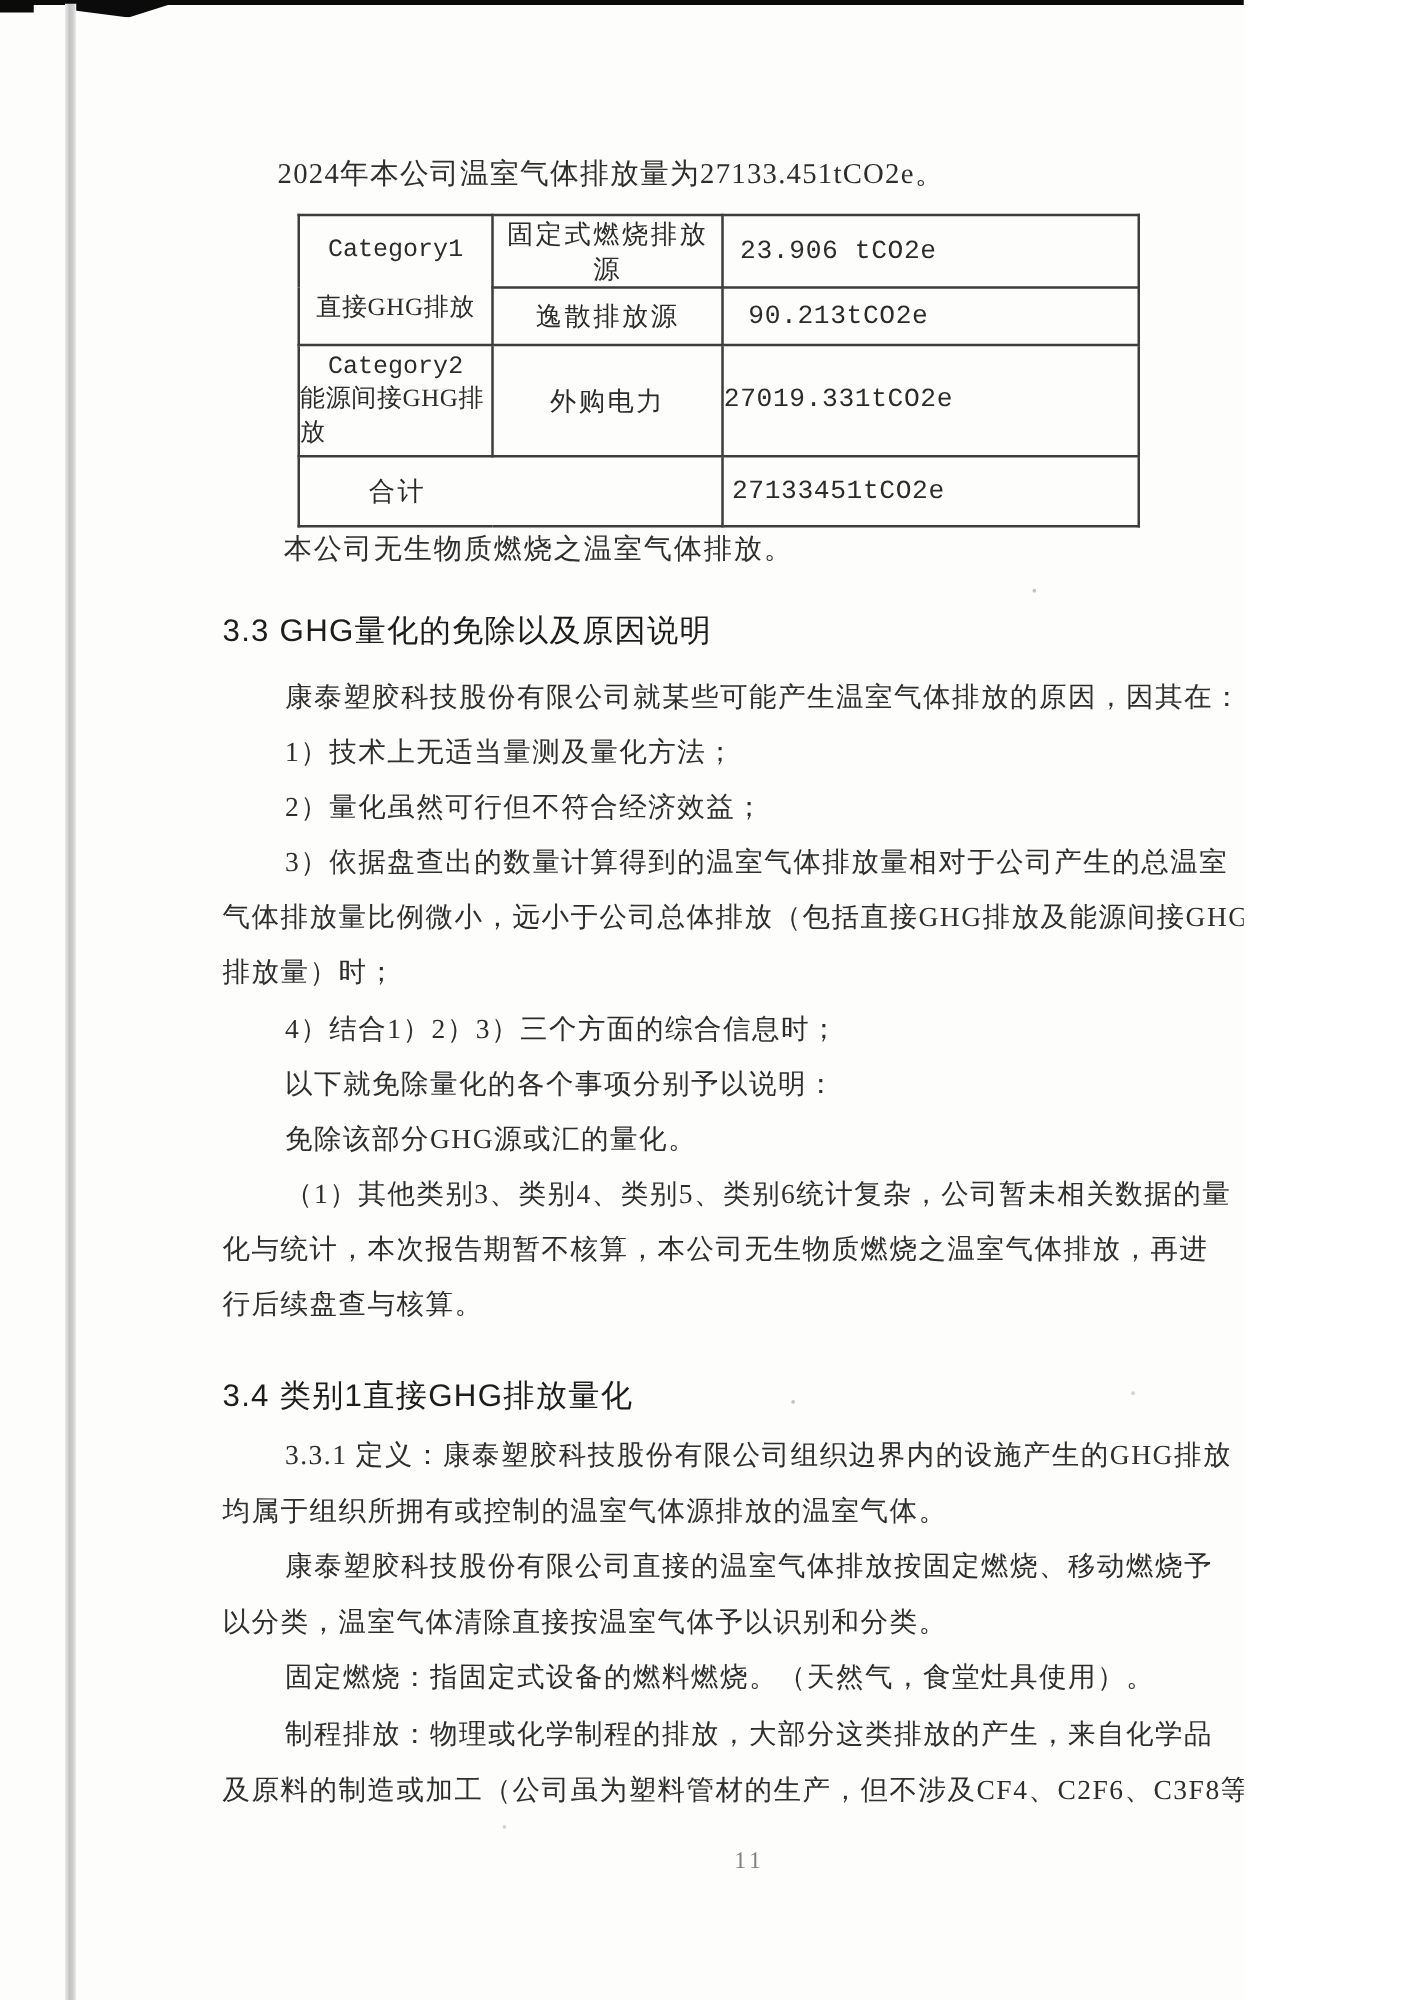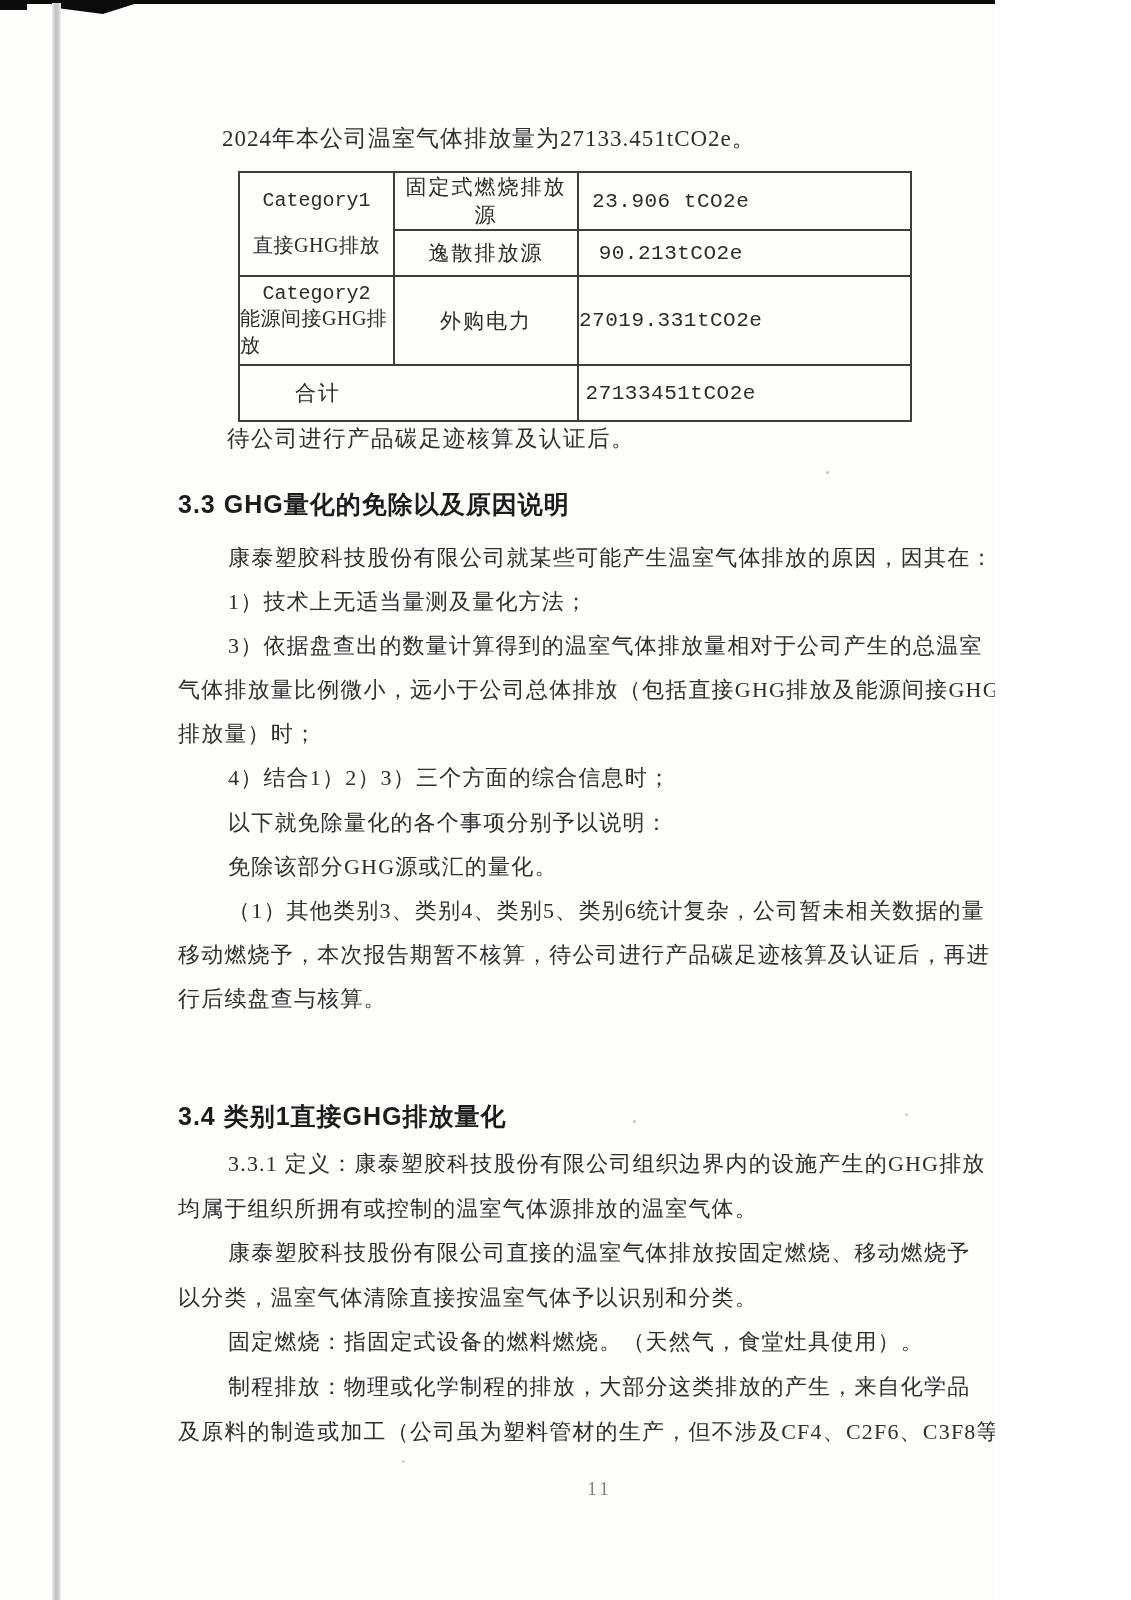--- a/index.html
+++ b/index.html
@@ -22,21 +22,21 @@
     background:linear-gradient(to right,#ececec,#c3c3c3 40%,#cccccc 70%,#f1f1f1);}
   .bleed{position:absolute;background:#8d8d8d;opacity:.55;border-radius:1px;}
   .speck{position:absolute;background:#6f6f6f;border-radius:50%;}
   
   .intro{position:absolute;left:222px;top:120px;font-size:23px;letter-spacing:1px;
     line-height:38px;white-space:nowrap;}
   .note{position:absolute;left:227px;top:417px;font-size:22.5px;letter-spacing:1.5px;
     line-height:44px;white-space:nowrap;}
   .heading{position:absolute;left:178px;
     font-family:"Liberation Sans","DejaVu Sans",sans-serif;
-    font-weight:700;color:#1c1c1c;font-size:25px;letter-spacing:1px;white-space:nowrap;}
+    font-weight:400;color:#1c1c1c;font-size:25px;letter-spacing:1px;white-space:nowrap;}
   .h33{top:488px;}
   .h34{top:1100px;}
   .sec{position:absolute;left:178px;width:800px;}
   .sec1{top:536px;}
   .sec2{top:1142px;}
   .bodyline{height:44.1px;line-height:44.1px;font-size:22px;letter-spacing:1.2px;
     white-space:nowrap;}
   .sec2 .bodyline{height:44.6px;line-height:44.6px;}
   .ind{padding-left:50px;}
   .pageno{position:absolute;left:0;top:1475px;width:1131px;text-align:center;
@@ -121,34 +121,35 @@
       <td class="srccell">外购电力</td>
       <td class="valcell">27019.331tCO2e</td>
     </tr>
     <tr class="r4">
       <td colspan="2" class="totcell">合计</td>
       <td class="valcell">27133451tCO2e</td>
     </tr>
   </tbody>
     </table>
 
-  <div class="note">待公司进行产品碳足迹核算及认证后。</div>
+  <div class="note">本公司无生物质燃烧之温室气体排放。</div>
 
   <div class="heading h33">3.3 GHG量化的免除以及原因说明</div>
   <div class="sec sec1">
     <div class="bodyline ind">康泰塑胶科技股份有限公司就某些可能产生温室气体排放的原因，因其在：</div>
     <div class="bodyline ind">1）技术上无适当量测及量化方法；</div>
+    <div class="bodyline ind">2）量化虽然可行但不符合经济效益；</div>
     <div class="bodyline ind">3）依据盘查出的数量计算得到的温室气体排放量相对于公司产生的总温室</div>
     <div class="bodyline">气体排放量比例微小，远小于公司总体排放（包括直接GHG排放及能源间接GHG</div>
     <div class="bodyline">排放量）时；</div>
     <div class="bodyline ind">4）结合1）2）3）三个方面的综合信息时；</div>
     <div class="bodyline ind">以下就免除量化的各个事项分别予以说明：</div>
     <div class="bodyline ind">免除该部分GHG源或汇的量化。</div>
     <div class="bodyline ind">（1）其他类别3、类别4、类别5、类别6统计复杂，公司暂未相关数据的量</div>
-    <div class="bodyline">移动燃烧予，本次报告期暂不核算，待公司进行产品碳足迹核算及认证后，再进</div>
+    <div class="bodyline">化与统计，本次报告期暂不核算，本公司无生物质燃烧之温室气体排放，再进</div>
     <div class="bodyline">行后续盘查与核算。</div>
   </div>
 
   <div class="heading h34">3.4 类别1直接GHG排放量化</div>
   <div class="sec sec2">
     <div class="bodyline ind">3.3.1 定义：康泰塑胶科技股份有限公司组织边界内的设施产生的GHG排放</div>
     <div class="bodyline">均属于组织所拥有或控制的温室气体源排放的温室气体。</div>
     <div class="bodyline ind">康泰塑胶科技股份有限公司直接的温室气体排放按固定燃烧、移动燃烧予</div>
     <div class="bodyline">以分类，温室气体清除直接按温室气体予以识别和分类。</div>
     <div class="bodyline ind">固定燃烧：指固定式设备的燃料燃烧。（天然气，食堂灶具使用）。</div>

